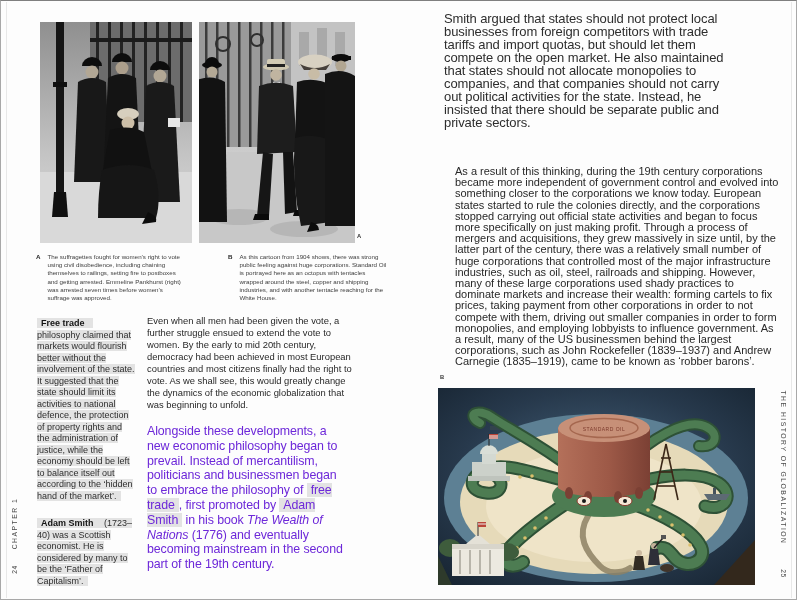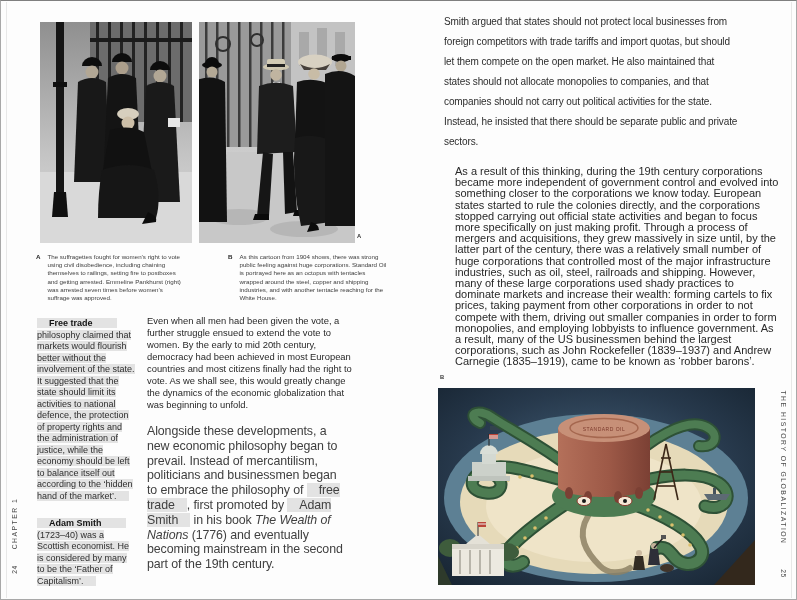--- a/index.html
+++ b/index.html
@@ -25,30 +25,30 @@
 
   
   .caption{position:absolute;top:253px;display:flex;gap:7px;font-size:6.2px;line-height:8.2px;color:#3d3d3d;}
   #capA{left:36px;width:146px;}
   #capB{left:228px;width:160px;}
   .cap-letter{font-weight:bold;font-size:6.2px;color:#1e1e1e;flex:0 0 auto;}
 
   
   .sidebar{position:absolute;left:37px;width:99px;font-size:9px;line-height:11.5px;color:#2e2e2e;}
   #side1{top:318px;} #side2{top:518px;}
-  .hl{background:#e3e3e3;padding:0 12px;}
+  .hl{background:#e3e3e3;padding:0 4px;}
   .sb-bold{font-weight:bold;color:#141414;}
 
   
   #leftPara1{position:absolute;left:147px;top:315px;width:212px;font-size:9.4px;line-height:12px;color:#282828;}
-  #leftPara2{position:absolute;left:147px;top:424px;width:196px;font-size:12.4px;line-height:14.8px;color:#404040;letter-spacing:-0.1px;}
+  #leftPara2{position:absolute;left:147px;top:424px;width:196px;font-size:12.4px;line-height:14.8px;color:#6d28d9;letter-spacing:-0.1px;}
   .it{font-style:italic;}
 
   
-  #introPara{position:absolute;left:444px;top:12px;width:296px;font-size:10px;line-height:20px;color:#2d2d2d;letter-spacing:-0.1px;}
+  #introPara{position:absolute;left:444px;top:12px;width:296px;font-size:13px;line-height:13px;color:#2d2d2d;letter-spacing:-0.1px;}
   #rightPara{position:absolute;left:455px;top:166px;width:324px;font-size:11px;line-height:11.2px;color:#282828;}
 
   
   .vtext{position:absolute;font-size:6.8px;letter-spacing:1.5px;color:#4a4a4a;white-space:nowrap;text-align:center;}
   #chapLabel{width:90px;left:-31px;top:520px;transform:rotate(-90deg);}
   #pageNumLeft{width:20px;left:4px;top:566px;transform:rotate(-90deg);letter-spacing:0.5px;}
   #runHead{width:220px;left:673px;top:464px;transform:rotate(90deg);}
   #pageNumRight{width:20px;left:773px;top:570px;transform:rotate(90deg);letter-spacing:0.5px;}
 </style>
 </head>

